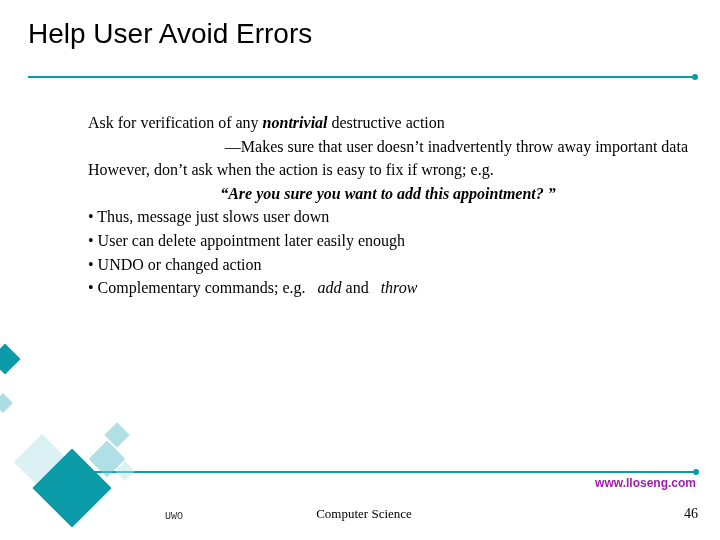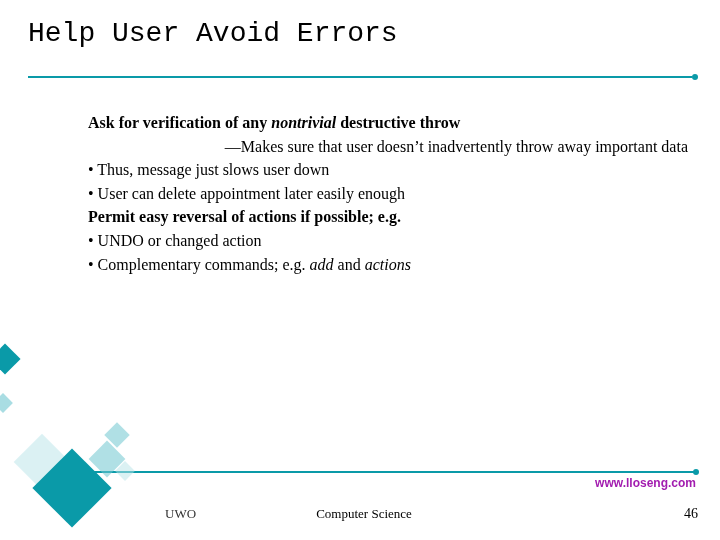--- a/index.html
+++ b/index.html
@@ -13,21 +13,21 @@
   }
   .slide {
     width: 720px;
     height: 540px;
     position: relative;
   }
   .title {
     position: absolute;
     top: 18px;
     left: 28px;
-    font-family: Liberation Mono, monospace;
+    font-family: Liberation Sans, sans-serif;
     font-size: 28px;
     font-weight: 400;
     color: #000;
   }
   .title-rule {
     position: absolute;
     top: 76px;
     left: 28px;
     width: 664px;
     height: 2px;
@@ -51,22 +51,22 @@
     font-size: 16px;
     line-height: 1.35;
     color: #000;
   }
   .body p { margin: 0 0 2px 0; }
   .lvl0 { margin-left: 0; }
   .lvl1 { margin-left: 22px; text-indent: -12px; padding-left: 12px; }
   .lvl2 { margin-left: 44px; text-indent: -22px; padding-left: 22px; text-align: right; }
   .bullet::before { content: "• "; }
   .dash::before { content: "—"; }
-  .b { font-weight: bold; }
-  .i { font-style: italic; }
+  .b { font-weight: normal; }
+  .i { font-style: italic; margin-left: 8px; }
   .bi { font-weight: bold; font-style: italic; text-align: center; }
 
   .bottom-rule {
     position: absolute;
     left: 70px;
     width: 624px;
     height: 2px;
     background: #0a9aa8;
     bottom: 67px;
   }
@@ -129,22 +129,22 @@
     bottom: 50px;
     font-family: Arial, Helvetica, sans-serif;
     font-size: 12px;
     font-weight: bold;
     color: #a21caf;
   }
   .footer-left {
     position: absolute;
     left: 150px;
     bottom: 18px;
-    font-family: Liberation Serif, serif;
-    font-size: 13px;
+    font-family: Liberation Mono, monospace;
+    font-size: 10px;
     color: #333;
     padding-left: 15px;
   }
   .footer-mid {
     position: absolute;
     left: 8px; right: 0;
     bottom: 18px;
     text-align: center;
     font-size: 13px;
     color: #000;
@@ -160,29 +160,30 @@
 </head>
 <body>
 
 <div class="slide">
 
   <div class="title">Help User Avoid Errors</div>
   <div class="title-rule"></div>
 
   <div class="body">
     <p class="lvl0">
-      <span class="b">Ask for verification of any </span><span class="bi">nontrivial</span><span class="b"> destructive throw</span>
+      <span class="b">Ask for verification of any </span><span class="bi">nontrivial</span><span class="b"> destructive action</span>
     </p>
     <p class="lvl2 dash"><span>Makes sure that user doesn’t inadvertently throw away important data</span></p>
+    <p class="lvl0 b">However, don’t ask when the action is easy to fix if wrong; e.g.</p>
+    <p class="lvl0 bi">“Are you sure you want to add this appointment? ”</p>
     <p class="lvl1 bullet"><span>Thus, message just slows user down</span></p>
     <p class="lvl1 bullet"><span>User can delete appointment later easily enough</span></p>
-    <p class="lvl0 b">Permit easy reversal of actions if possible; e.g.</p>
     <p class="lvl1 bullet"><span>UNDO or changed action</span></p>
     <p class="lvl1 bullet">
-      <span>Complementary commands; e.g. </span><span class="i">add</span><span> and </span><span class="i">actions</span>
+      <span>Complementary commands; e.g. </span><span class="i">add</span><span> and </span><span class="i">throw</span>
     </p>
   </div>
 
   <div class="left-accent">
     <div class="a1"></div>
       <div class="a2"></div>
   </div>
 
   <div class="bottom-rule"></div>
 

